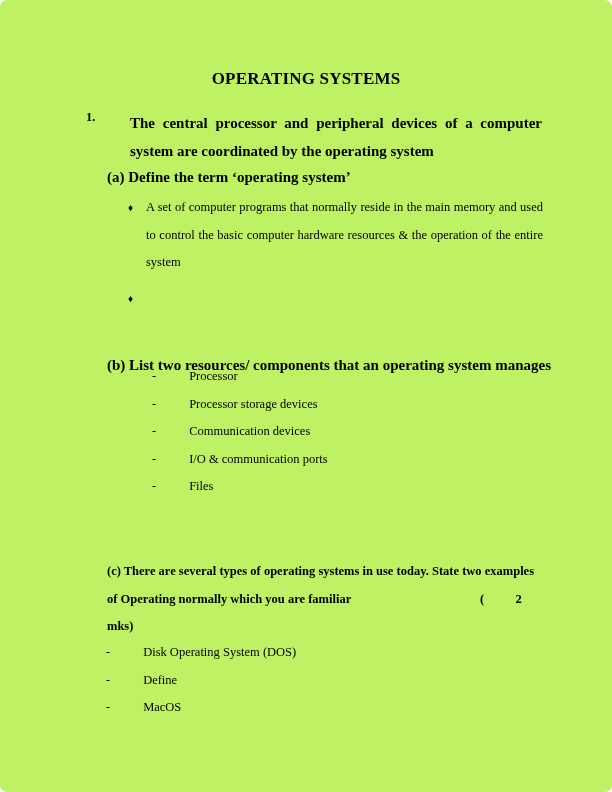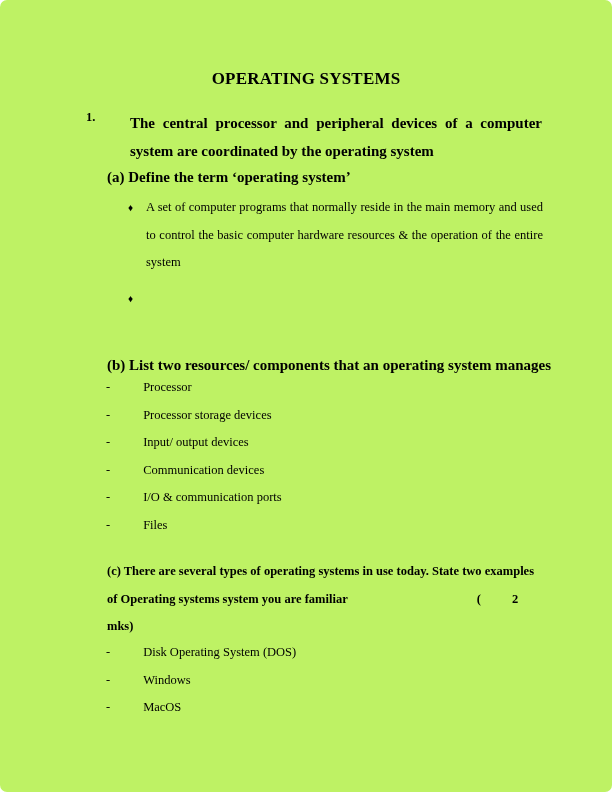--- a/index.html
+++ b/index.html
@@ -110,21 +110,21 @@
     top: 0;
     font-size: 10px;
     line-height: 27.5px;
   }
 
   
   .dash-list {
     position: absolute;
     left: 106px;
   }
-  #resources-list { top: 374px; }
+  #resources-list { top: 363px; margin-left: 46px; }
   #os-examples-list { top: 639px; }
 
   .dash-item {
     position: relative;
     height: 27.5px;
     line-height: 27.5px;
     font-size: 12.5px;
     white-space: nowrap;
   }
   .dash-item .dash-marker {
@@ -165,52 +165,48 @@
     <div class="dash-item">
       <span class="dash-marker">-</span>
       <span class="dash-label">Processor</span>
     </div>
     <div class="dash-item">
       <span class="dash-marker">-</span>
       <span class="dash-label">Processor storage devices</span>
     </div>
     <div class="dash-item">
       <span class="dash-marker">-</span>
-      <span class="dash-label">Input/ output devices</span>
-    </div>
-    <div class="dash-item">
-      <span class="dash-marker">-</span>
       <span class="dash-label">Communication devices</span>
     </div>
     <div class="dash-item">
       <span class="dash-marker">-</span>
       <span class="dash-label">I/O &amp; communication ports</span>
     </div>
     <div class="dash-item">
       <span class="dash-marker">-</span>
       <span class="dash-label">Files</span>
     </div>
   </div>
 
   <div id="part-c-heading">
     <span>(c) There are several types of operating systems in use today. State two examples of</span>
-    <span>Operating systems system you are familiar</span>
+    <span>Operating normally which you are familiar</span>
     <span class="marks-open">(</span>
     <span class="marks-value">2</span>
     <span>mks)</span>
   </div>
 
   <div class="dash-list" id="os-examples-list">
     <div class="dash-item">
       <span class="dash-marker">-</span>
       <span class="dash-label">Disk Operating System (DOS)</span>
     </div>
     <div class="dash-item">
       <span class="dash-marker">-</span>
-      <span class="dash-label">Windows</span>
+      <span class="dash-label">Define</span>
     </div>
     <div class="dash-item">
       <span class="dash-marker">-</span>
       <span class="dash-label">MacOS</span>
     </div>
   </div>
 
 </div>
 
 </body></html>

